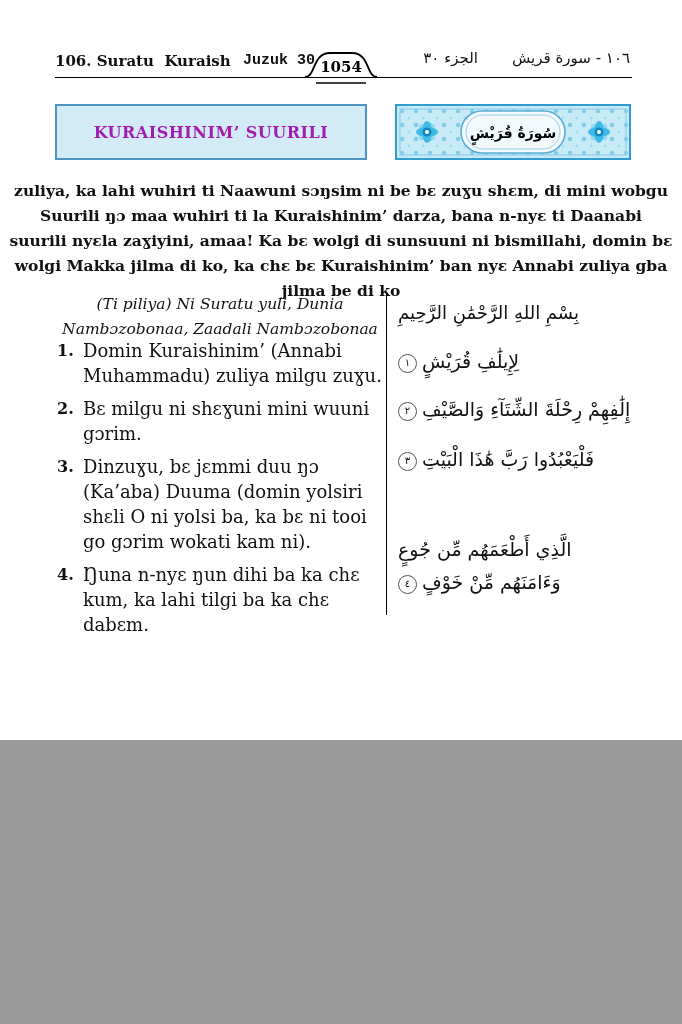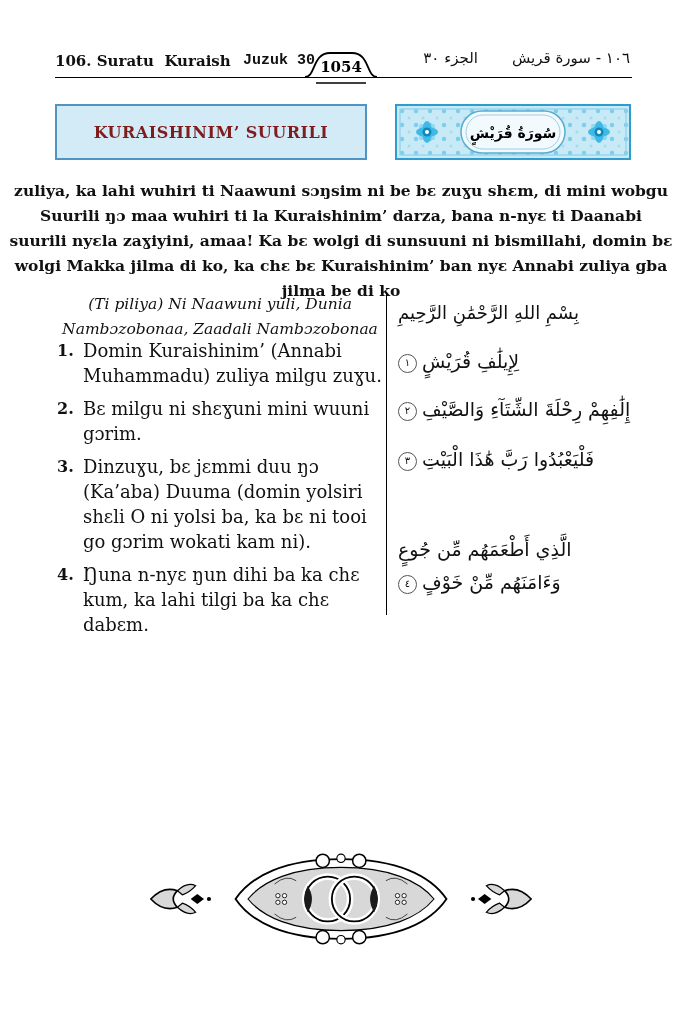--- a/index.html
+++ b/index.html
@@ -1,34 +1,34 @@
 <!DOCTYPE html>
 <html><head>
 <meta charset="utf-8">
 <style>
   html,body{margin:0;padding:0;background:#9a9a9a;}
   .page{
-    position:relative;width:682px;height:1024px;margin:0 auto;
+    position:relative;width:682px;height:740px;margin:0 auto;
     background:#ffffff;overflow:hidden;
     font-family:"DejaVu Serif", serif;color:#111;
   }
   
   .hdr-left{position:absolute;left:55px;top:52px;font-size:15px;font-weight:bold;white-space:pre;}
   .hdr-juzuk{position:absolute;left:243px;top:52px;font-size:15px;font-weight:bold;font-family:Liberation Mono, monospace;}
   .hdr-ar{position:absolute;right:52px;top:49px;direction:rtl;display:flex;gap:34px;
           font-family:"DejaVu Sans", sans-serif;font-size:15px;}
   .hdr-rule{position:absolute;left:55px;right:50px;top:77px;height:0;border-top:1.6px solid #000;}
   .pagetab{position:absolute;left:304px;top:48px;width:74px;height:40px;}
   .pagetab text{font-family:"DejaVu Serif", serif;font-weight:bold;font-size:15px;}
   
   .titlebox{
     position:absolute;left:55px;top:104px;width:312px;height:56px;
     background:#d3eaf7;border:2px solid #4e94c4;box-sizing:border-box;
     display:flex;align-items:center;justify-content:center;
-    font-weight:bold;font-size:16px;letter-spacing:.5px;color:#7f1d1d;
+    font-weight:bold;font-size:16px;letter-spacing:.5px;color:#a21caf;
   }
   .banner{position:absolute;left:395px;top:104px;width:236px;height:56px;}
   
   .intro{position:absolute;left:0;top:178px;width:682px;text-align:center;
          font-weight:bold;font-size:15.5px;line-height:25px;}
   .intro div{white-space:nowrap;}
   
   .basmala-tr{position:absolute;left:55px;top:292px;width:330px;text-align:center;
               font-style:italic;font-size:15.5px;line-height:25px;}
   .basmala-tr div{white-space:nowrap;}
@@ -113,21 +113,21 @@
 
   <div class="intro">
     <div>zuliya, ka lahi wuhiri ti Naawuni sɔŋsim ni be bɛ zuɣu shɛm, di mini wobgu</div>
     <div>Suurili ŋɔ maa wuhiri ti la Kuraishinim’ darza, bana n-nyɛ ti Daanabi</div>
     <div>suurili nyɛla zaɣiyini, amaa! Ka bɛ wolgi di sunsuuni ni bismillahi, domin bɛ</div>
     <div>wolgi Makka jilma di ko, ka chɛ bɛ Kuraishinim’ ban nyɛ Annabi zuliya gba</div>
     <div>jilma be di ko</div>
   </div>
 
   <div class="basmala-tr">
-    <div>(Ti piliya) Ni Naawuni yuli, Dunia</div>
+    <div>(Ti piliya) Ni Suratu yuli, Dunia</div>
     <div>Nambɔzobonaa, Zaadali Nambɔzobonaa</div>
   </div>
 
   <div class="verses">
     <div class="verse">
       <div class="vnum">1.</div>
       <div class="vtext">
         <div>Domin Kuraishinim’ (Annabi</div>
         <div>Muhammadu) zuliya milgu zuɣu.</div>
       </div>

